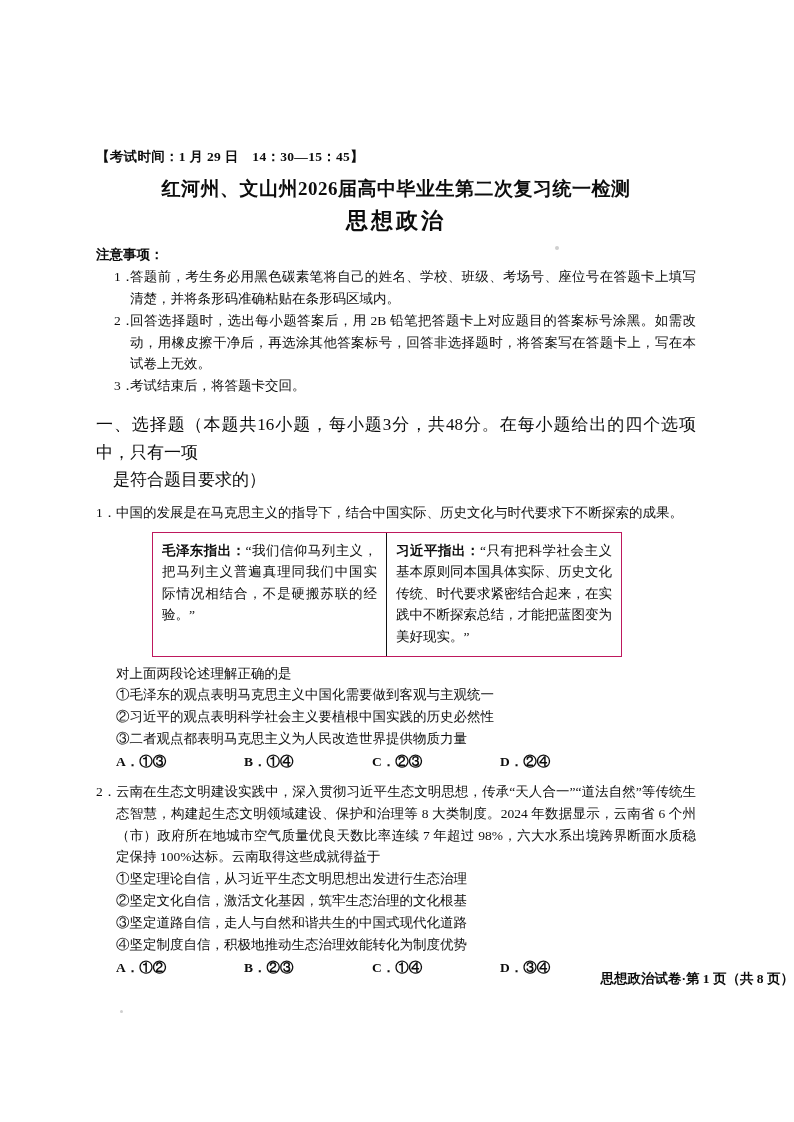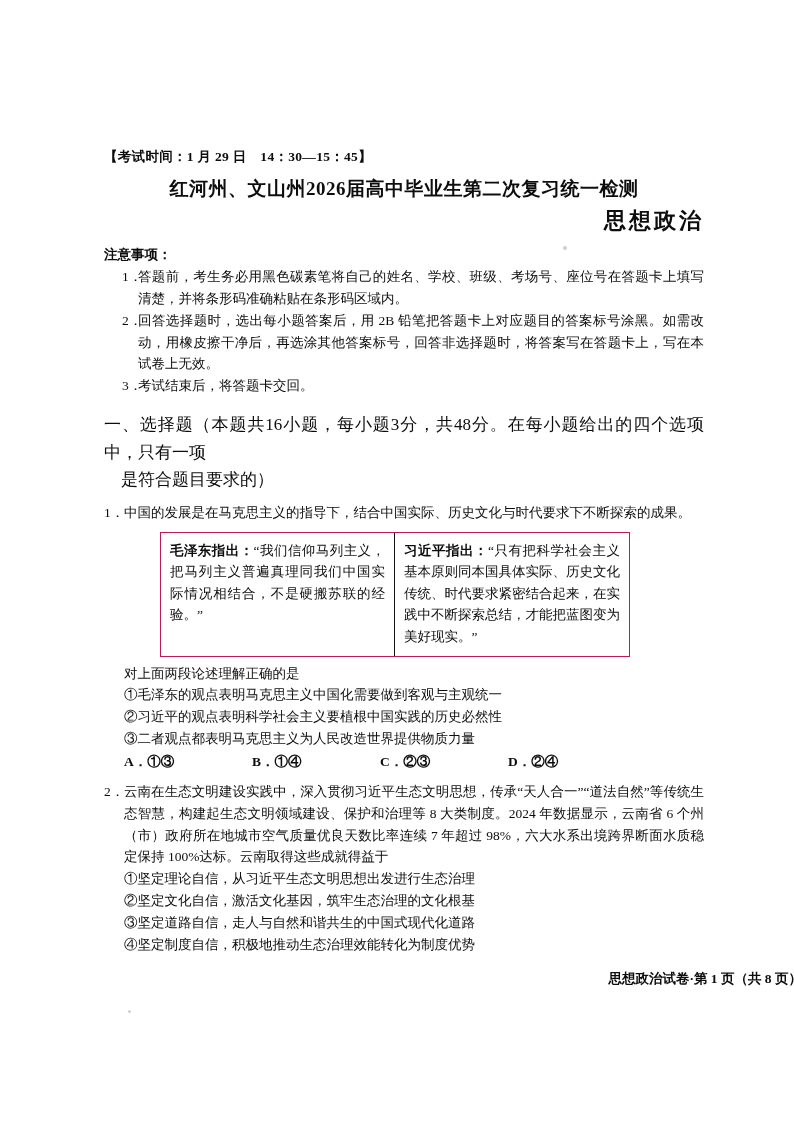--- a/index.html
+++ b/index.html
@@ -10,21 +10,21 @@
   body {
     width: 794px;
     height: 1122px;
     font-family: "Liberation Serif", "DejaVu Serif", serif;
     color: #0d0d0d;
     position: relative;
     overflow: hidden;
   }
   .page {
     position: absolute;
-    left: 8px; top: 0;
+    left: 0; top: 0;
     width: 714px;
     height: 1122px;
     padding: 0;
   }
   .content {
     position: absolute;
     left: 96px;
     top: 148px;
     width: 600px;
   }
@@ -35,21 +35,21 @@
     margin-bottom: 10px;
   }
   .main-title {
     text-align: center;
     font-size: 19px;
     font-weight: bold;
     letter-spacing: 0.5px;
     margin: 6px 0 4px 0;
   }
   .subject-title {
-    text-align: right;
+    text-align: center;
     font-size: 22px;
     font-weight: bold;
     letter-spacing: 3px;
     margin: 2px 0 10px 0;
   }
   .notice-head {
     font-size: 13.5px;
     font-weight: bold;
     margin: 6px 0 2px 0;
   }
@@ -220,20 +220,26 @@
 
     <div class="q">
       <div class="q-body">
         <div class="q-num">2．</div>
         <div class="q-text">云南在生态文明建设实践中，深入贯彻习近平生态文明思想，传承“天人合一”“道法自然”等传统生态智慧，构建起生态文明领域建设、保护和治理等 8 大类制度。2024 年数据显示，云南省 6 个州（市）政府所在地城市空气质量优良天数比率连续 7 年超过 98%，六大水系出境跨界断面水质稳定保持 100%达标。云南取得这些成就得益于</div>
       </div>
       <div class="opt-line">①坚定理论自信，从习近平生态文明思想出发进行生态治理</div>
       <div class="opt-line">②坚定文化自信，激活文化基因，筑牢生态治理的文化根基</div>
       <div class="opt-line">③坚定道路自信，走人与自然和谐共生的中国式现代化道路</div>
       <div class="opt-line">④坚定制度自信，积极地推动生态治理效能转化为制度优势</div>
+      <div class="answers">
+        <span class="ans-a">A．①②</span>
+        <span class="ans-b">B．②③</span>
+        <span class="ans-c">C．①④</span>
+        <span class="ans-d">D．③④</span>
+      </div>
     </div>
 
   </div>
 
   <div class="footer">思想政治试卷·第 1 页（共 8 页）</div>
 
   <div class="scan-noise" style="left:555px; top:246px; width:4px; height:4px;"></div>
   <div class="scan-noise" style="left:120px; top:1010px; width:3px; height:3px;"></div>
 
 </div>

